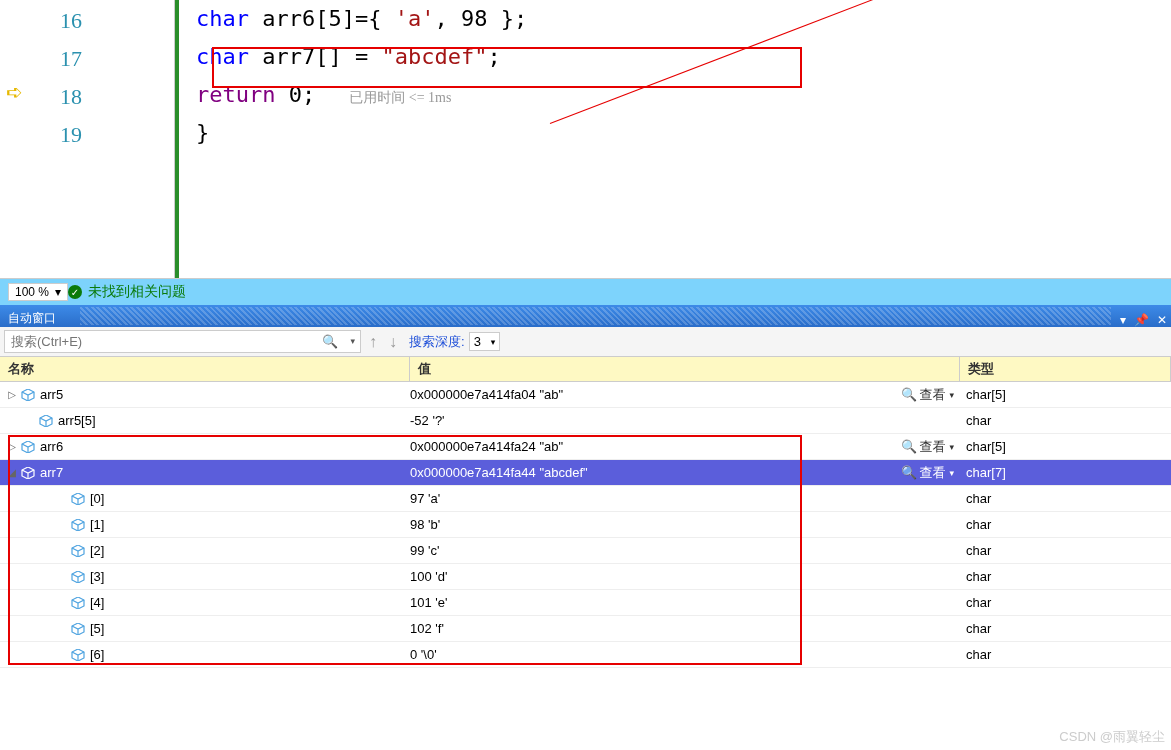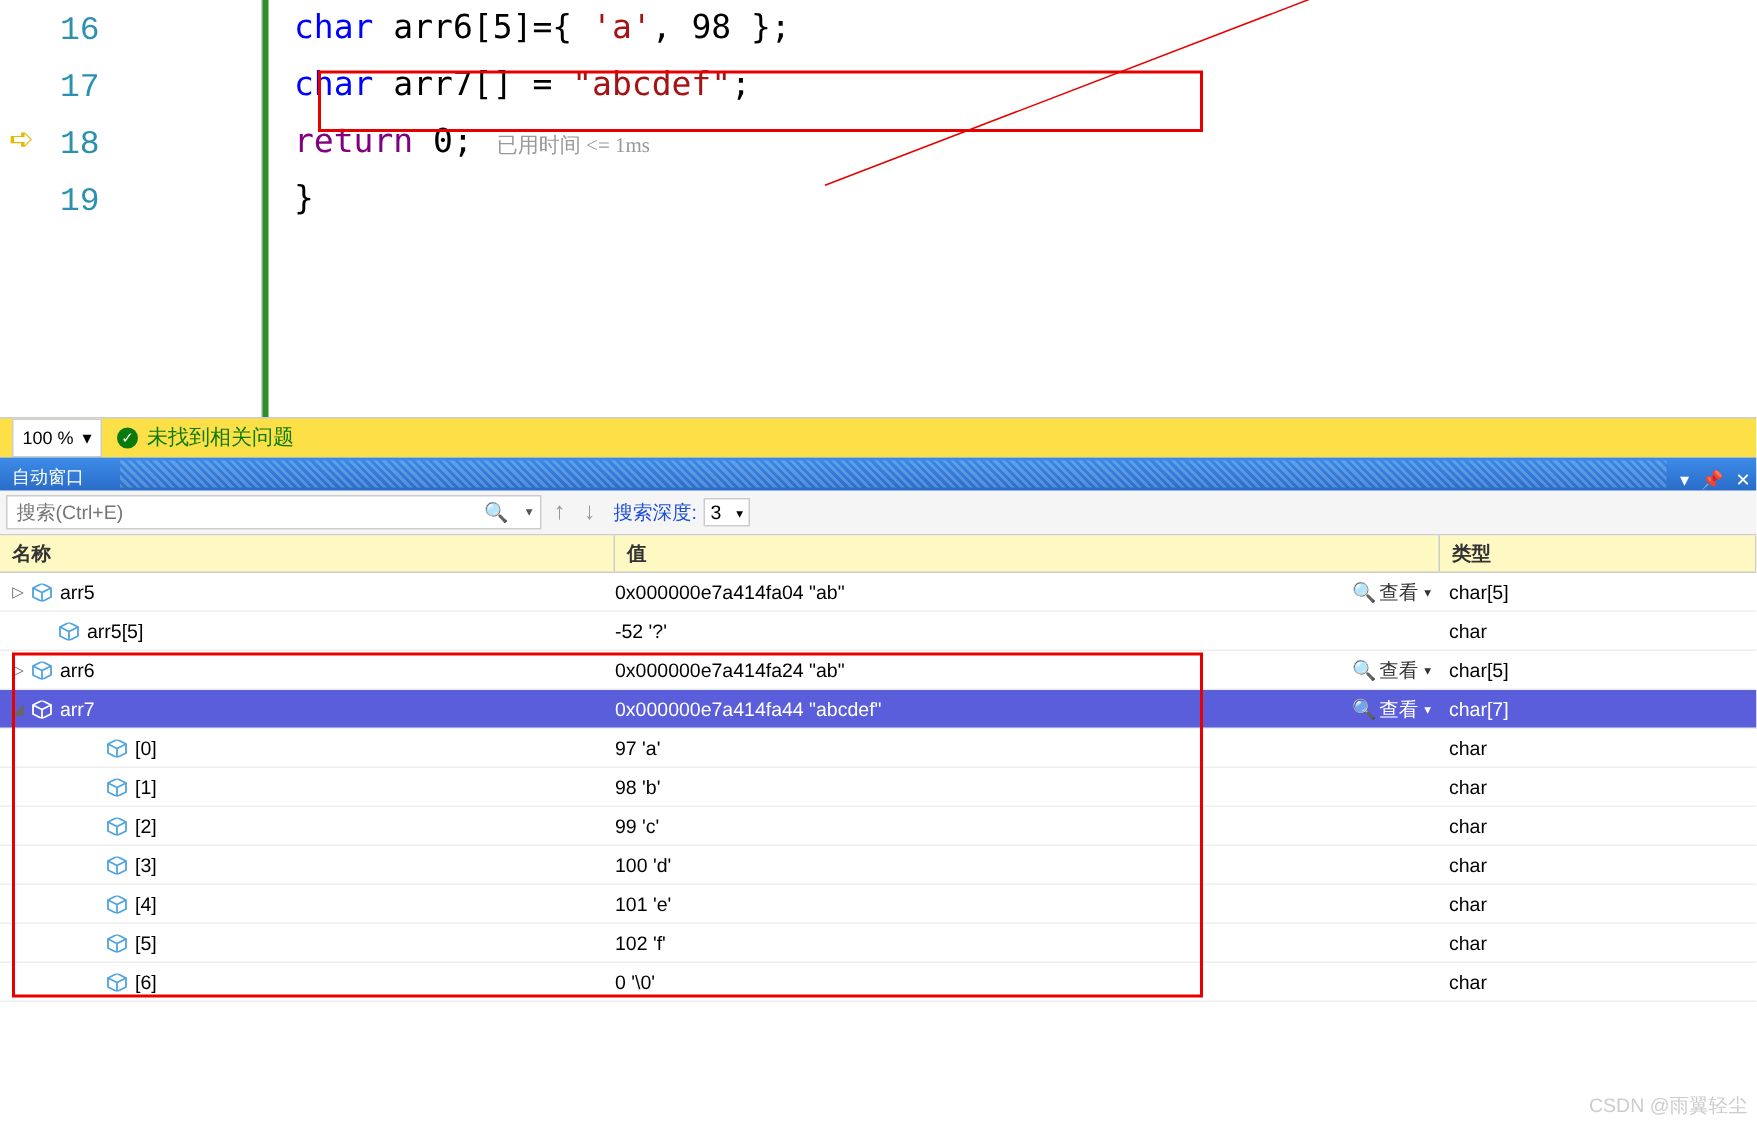--- a/index.html
+++ b/index.html
@@ -1,36 +1,36 @@
 <!DOCTYPE html>
 <html><head>
   <meta charset="utf-8">
   <style>
     * { margin: 0; padding: 0; box-sizing: border-box; }
     body { font-family: "Microsoft YaHei", "Segoe UI", sans-serif; font-size: 13px; background: #fff; width: 1171px; height: 750px; overflow: hidden; position: relative; }
     
     .code-editor { background: #fff; height: 278px; display: flex; position: relative; }
     .margin-area { width: 40px; background: #fff; position: relative; }
     .break-arrow { position: absolute; left: 6px; top: 80px; color: #e6b800; font-size: 20px; }
-    .line-numbers { width: 56px; color: #2b91af; font-family: Liberation Mono, monospace; font-size: 22px; padding-top: 2px; padding-right: 14px; }
+    .line-numbers { width: 56px; text-align: right; color: #2b91af; font-family: Liberation Serif, serif; font-size: 22px; padding-top: 2px; padding-right: 14px; }
     .line-numbers div { height: 38px; line-height: 38px; }
     .code-lines { flex: 1; font-family: Consolas, monospace; font-size: 22px; position: relative; }
     .code-gutter { position: absolute; left: 78px; top: 0; bottom: 0; width: 5px; background: #2a8e2a; border-left: 1px solid #ccc; }
     .code-content { padding-left: 100px; }
     .code-content .line { height: 38px; line-height: 38px; white-space: pre; }
     .kw { color: #0000ff; }
     .func { color: #800080; }
     .str { color: #a31515; }
     .ch { color: #a31515; }
-    .comment-hint { color: #999; font-size: 14px; font-family: "Microsoft YaHei"; margin-left: 16px; }
+    .comment-hint { color: #999; font-size: 14px; font-family: "Microsoft YaHei"; margin-left: 34px; }
     
     .red-box-1 { position: absolute; left: 212px; top: 47px; width: 590px; height: 41px; border: 2px solid #e60000; pointer-events: none; }
     .red-line { position: absolute; left: 550px; top: 123px; width: 470px; border-top: 1px solid #e60000; transform-origin: left center; transform: rotate(-21deg); }
     
-    .status-bar { display: flex; height: 27px; border-top: 1px solid #ccc; background: #fde047; padding: 0 8px; gap: 10px; }
+    .status-bar { display: flex; align-items: center; height: 27px; border-top: 1px solid #ccc; background: #7dd3fc; padding: 0 8px; }
     .zoom-select { background: #fff; border: 1px solid #ccc; padding: 1px 6px; font-size: 12px; display: flex; align-items: center; gap: 6px; }
     .status-ok { color: #0a7a0a; font-size: 14px; display: flex; align-items: center; gap: 6px; }
     .check-icon { width: 14px; height: 14px; background: #0a7a0a; border-radius: 50%; display: inline-flex; align-items: center; justify-content: center; color: #fff; font-size: 10px; }
     
     .panel-header { background: #2b7de9; background: linear-gradient(180deg, #3d8be8 0%, #2a6dc9 100%); color: #fff; height: 22px; display: flex; align-items: flex-end; padding: 0 8px; font-size: 12px; position: relative; }
     .panel-pattern { position: absolute; left: 80px; right: 60px; top: 2px; bottom: 2px; background: repeating-linear-gradient(45deg, rgba(255,255,255,0.2) 0 2px, transparent 2px 4px); }
     .panel-controls { position: absolute; right: 4px; display: flex; gap: 8px; color: #fff; }
     .panel-controls span { cursor: pointer; }
     
     .search-row { display: flex; align-items: center; height: 30px; border-bottom: 1px solid #ccc; padding: 0 4px; gap: 4px; background: #f5f5f5; }

